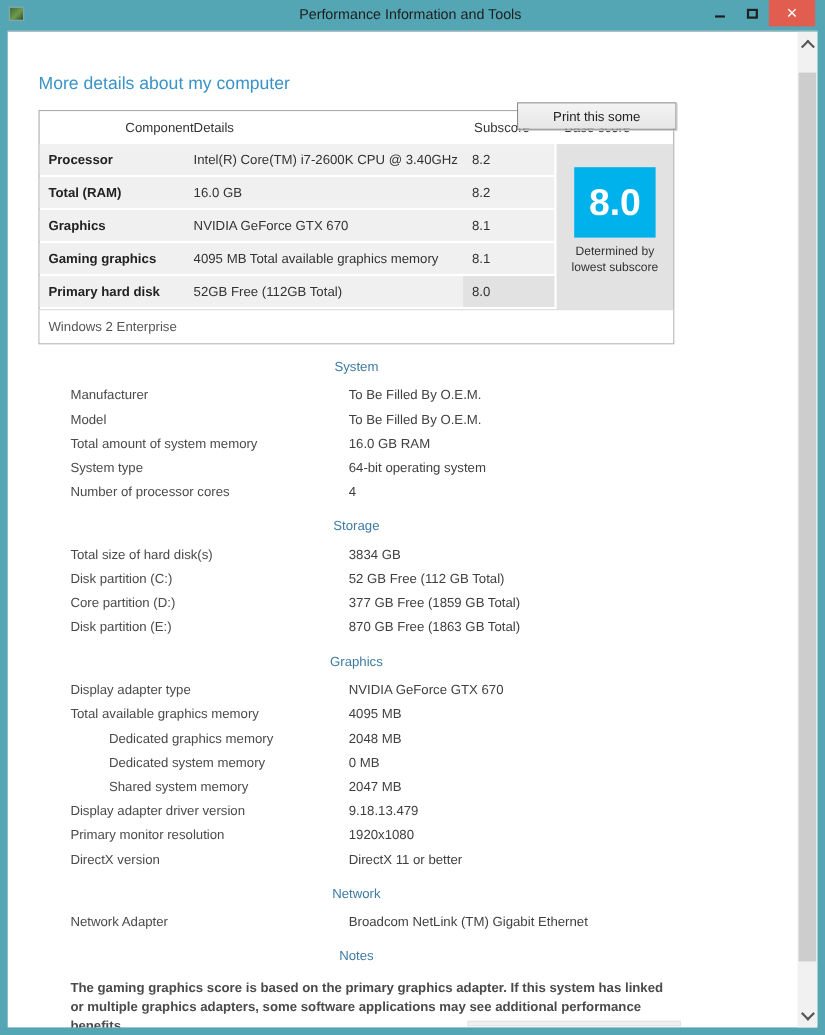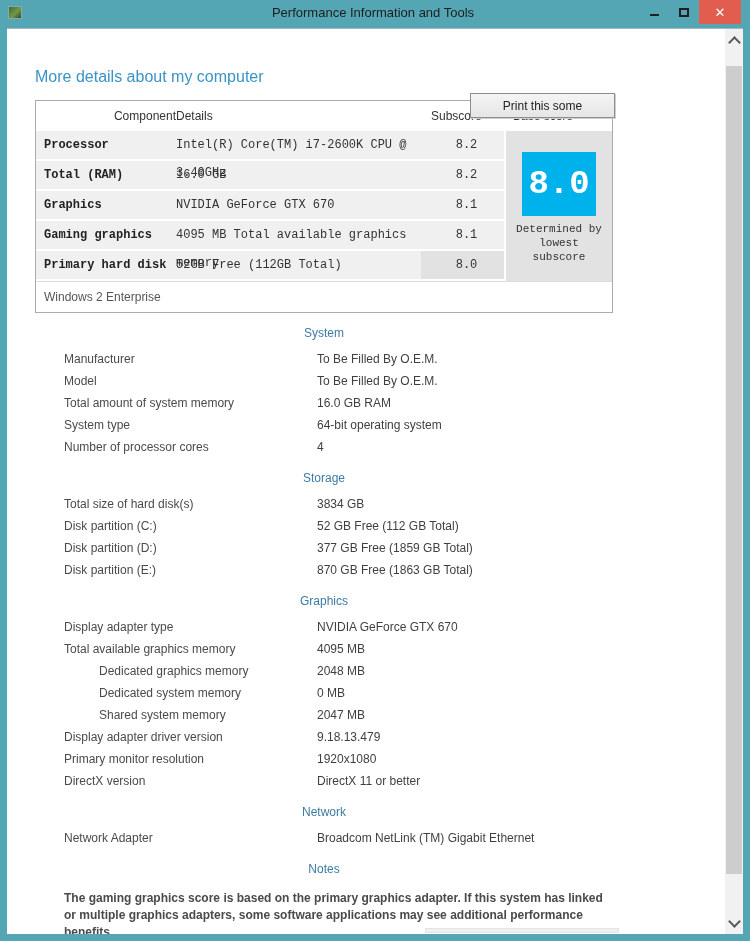--- a/index.html
+++ b/index.html
@@ -33,26 +33,26 @@
     box-shadow:1px 1px 0 #cfcfcf;font-size:12px;color:#222;
     display:flex;align-items:center;justify-content:center;
     font-family:"Liberation Sans",sans-serif;}
   
   .wei-table{margin-top:14px;border:1px solid #ababab;width:576px;background:#fff;}
   .thead{display:flex;height:30px;line-height:30px;font-size:12px;color:#333;}
   .thead .c1{width:140px;padding-left:8px;box-sizing:border-box;text-align:right;}
   .thead .c2{flex:1;}
   .thead .c3{width:83px;padding-left:8px;box-sizing:border-box;}
   .thead .c4{width:106px;padding-left:7px;box-sizing:border-box;}
-  .tbody{position:relative;height:150px;font-family:Liberation Mono, monospace;}
+  .tbody{position:relative;height:150px;}
   .trow{display:flex;width:468px;height:28px;line-height:28px;background:#f0f0f0;
     margin-bottom:2px;font-size:12px;color:#333;}
   .trow .comp{width:140px;padding-left:8px;box-sizing:border-box;font-weight:bold;color:#222;}
   .trow .det{flex:1;}
-  .trow .sub{width:83px;padding-left:8px;box-sizing:border-box;text-align:center;}
+  .trow .sub{width:83px;padding-left:8px;box-sizing:border-box;}
   .trow.lowest .sub{background:#e2e2e2;}
   .basecol{position:absolute;left:470px;top:0;width:106px;height:150px;background:#e2e2e2;}
   .score-badge{width:74px;height:64px;margin:21px auto 6px auto;background:#00b2eb;
     display:flex;align-items:center;justify-content:center;
     color:#fff;font-size:34px;font-weight:bold;}
   .score-caption{font-size:11px;color:#333;text-align:center;line-height:14px;padding:0 6px;}
   .tfoot{height:30px;line-height:30px;padding-left:8px;font-size:12px;color:#555;
     border-top:1px solid #dcdcdc;background:#fff;}
   
   .section{margin-top:13px;}
@@ -180,21 +180,21 @@
           </div>
           <div class="item">
             <span class="ilabel">Total size of hard disk(s)</span>
             <span class="ivalue">3834 GB</span>
           </div>
           <div class="item">
             <span class="ilabel">Disk partition (C:)</span>
             <span class="ivalue">52 GB Free (112 GB Total)</span>
           </div>
           <div class="item">
-            <span class="ilabel">Disk partition (D:)</span>
+            <span class="ilabel">Core partition (D:)</span>
             <span class="ivalue">377 GB Free (1859 GB Total)</span>
           </div>
           <div class="item">
             <span class="ilabel">Disk partition (E:)</span>
             <span class="ivalue">870 GB Free (1863 GB Total)</span>
           </div>
         </div>
 
         <div class="section">
           <div class="section-title">

